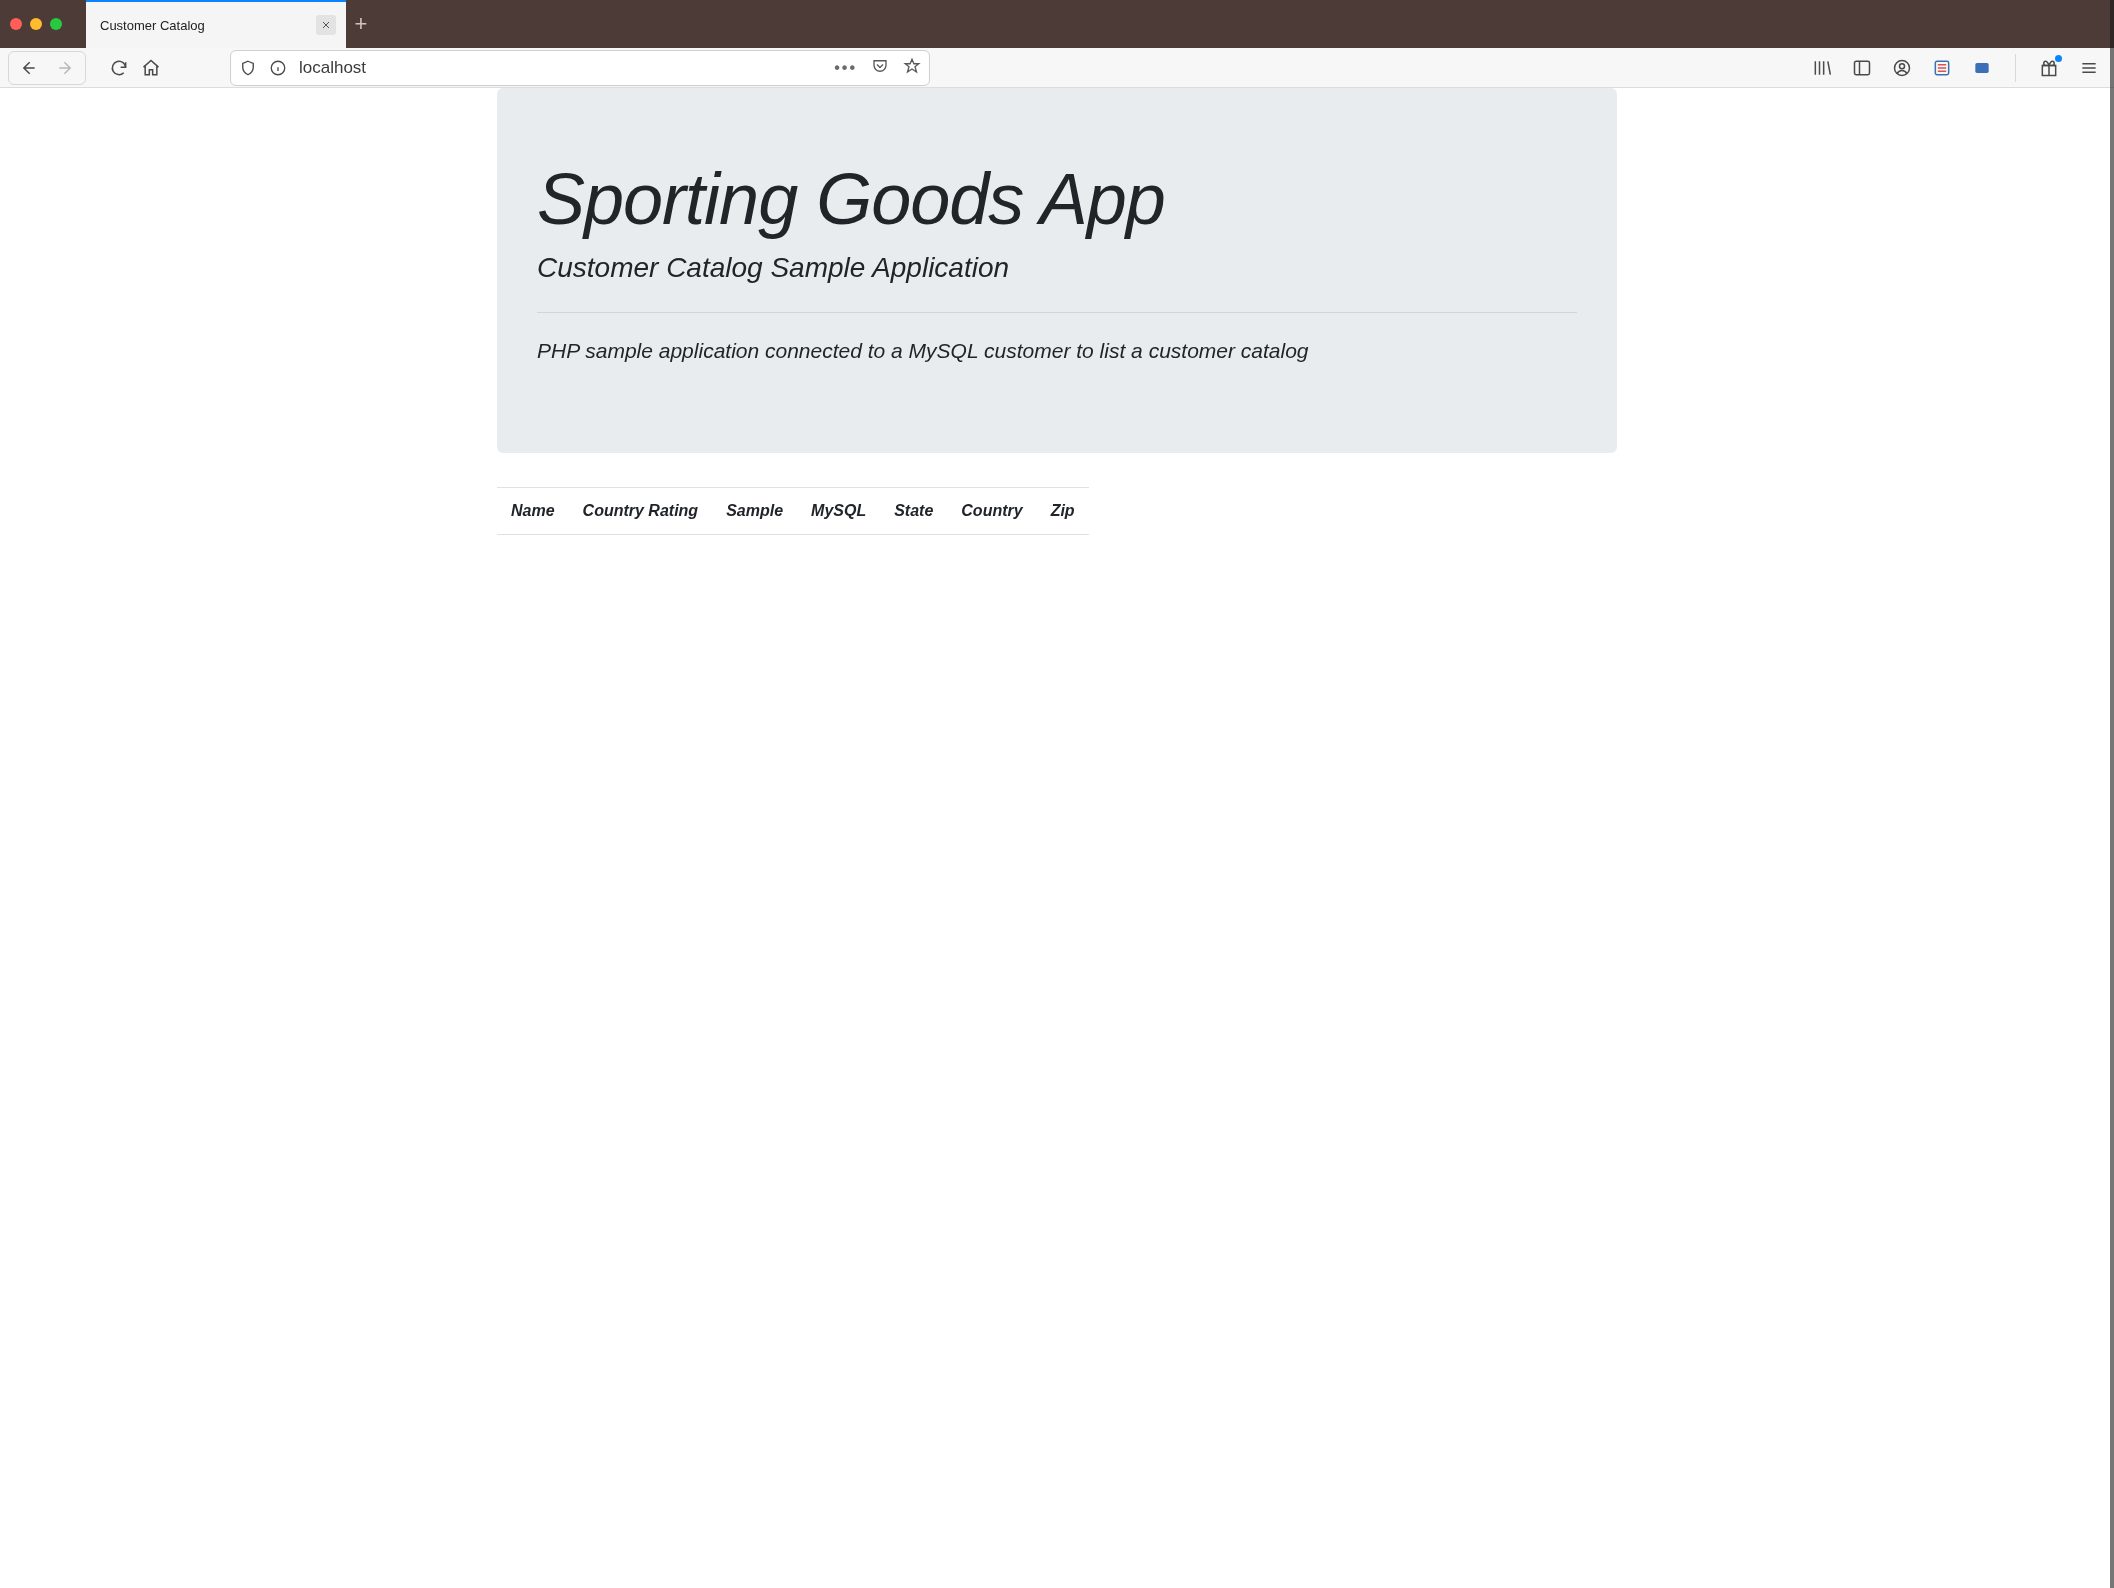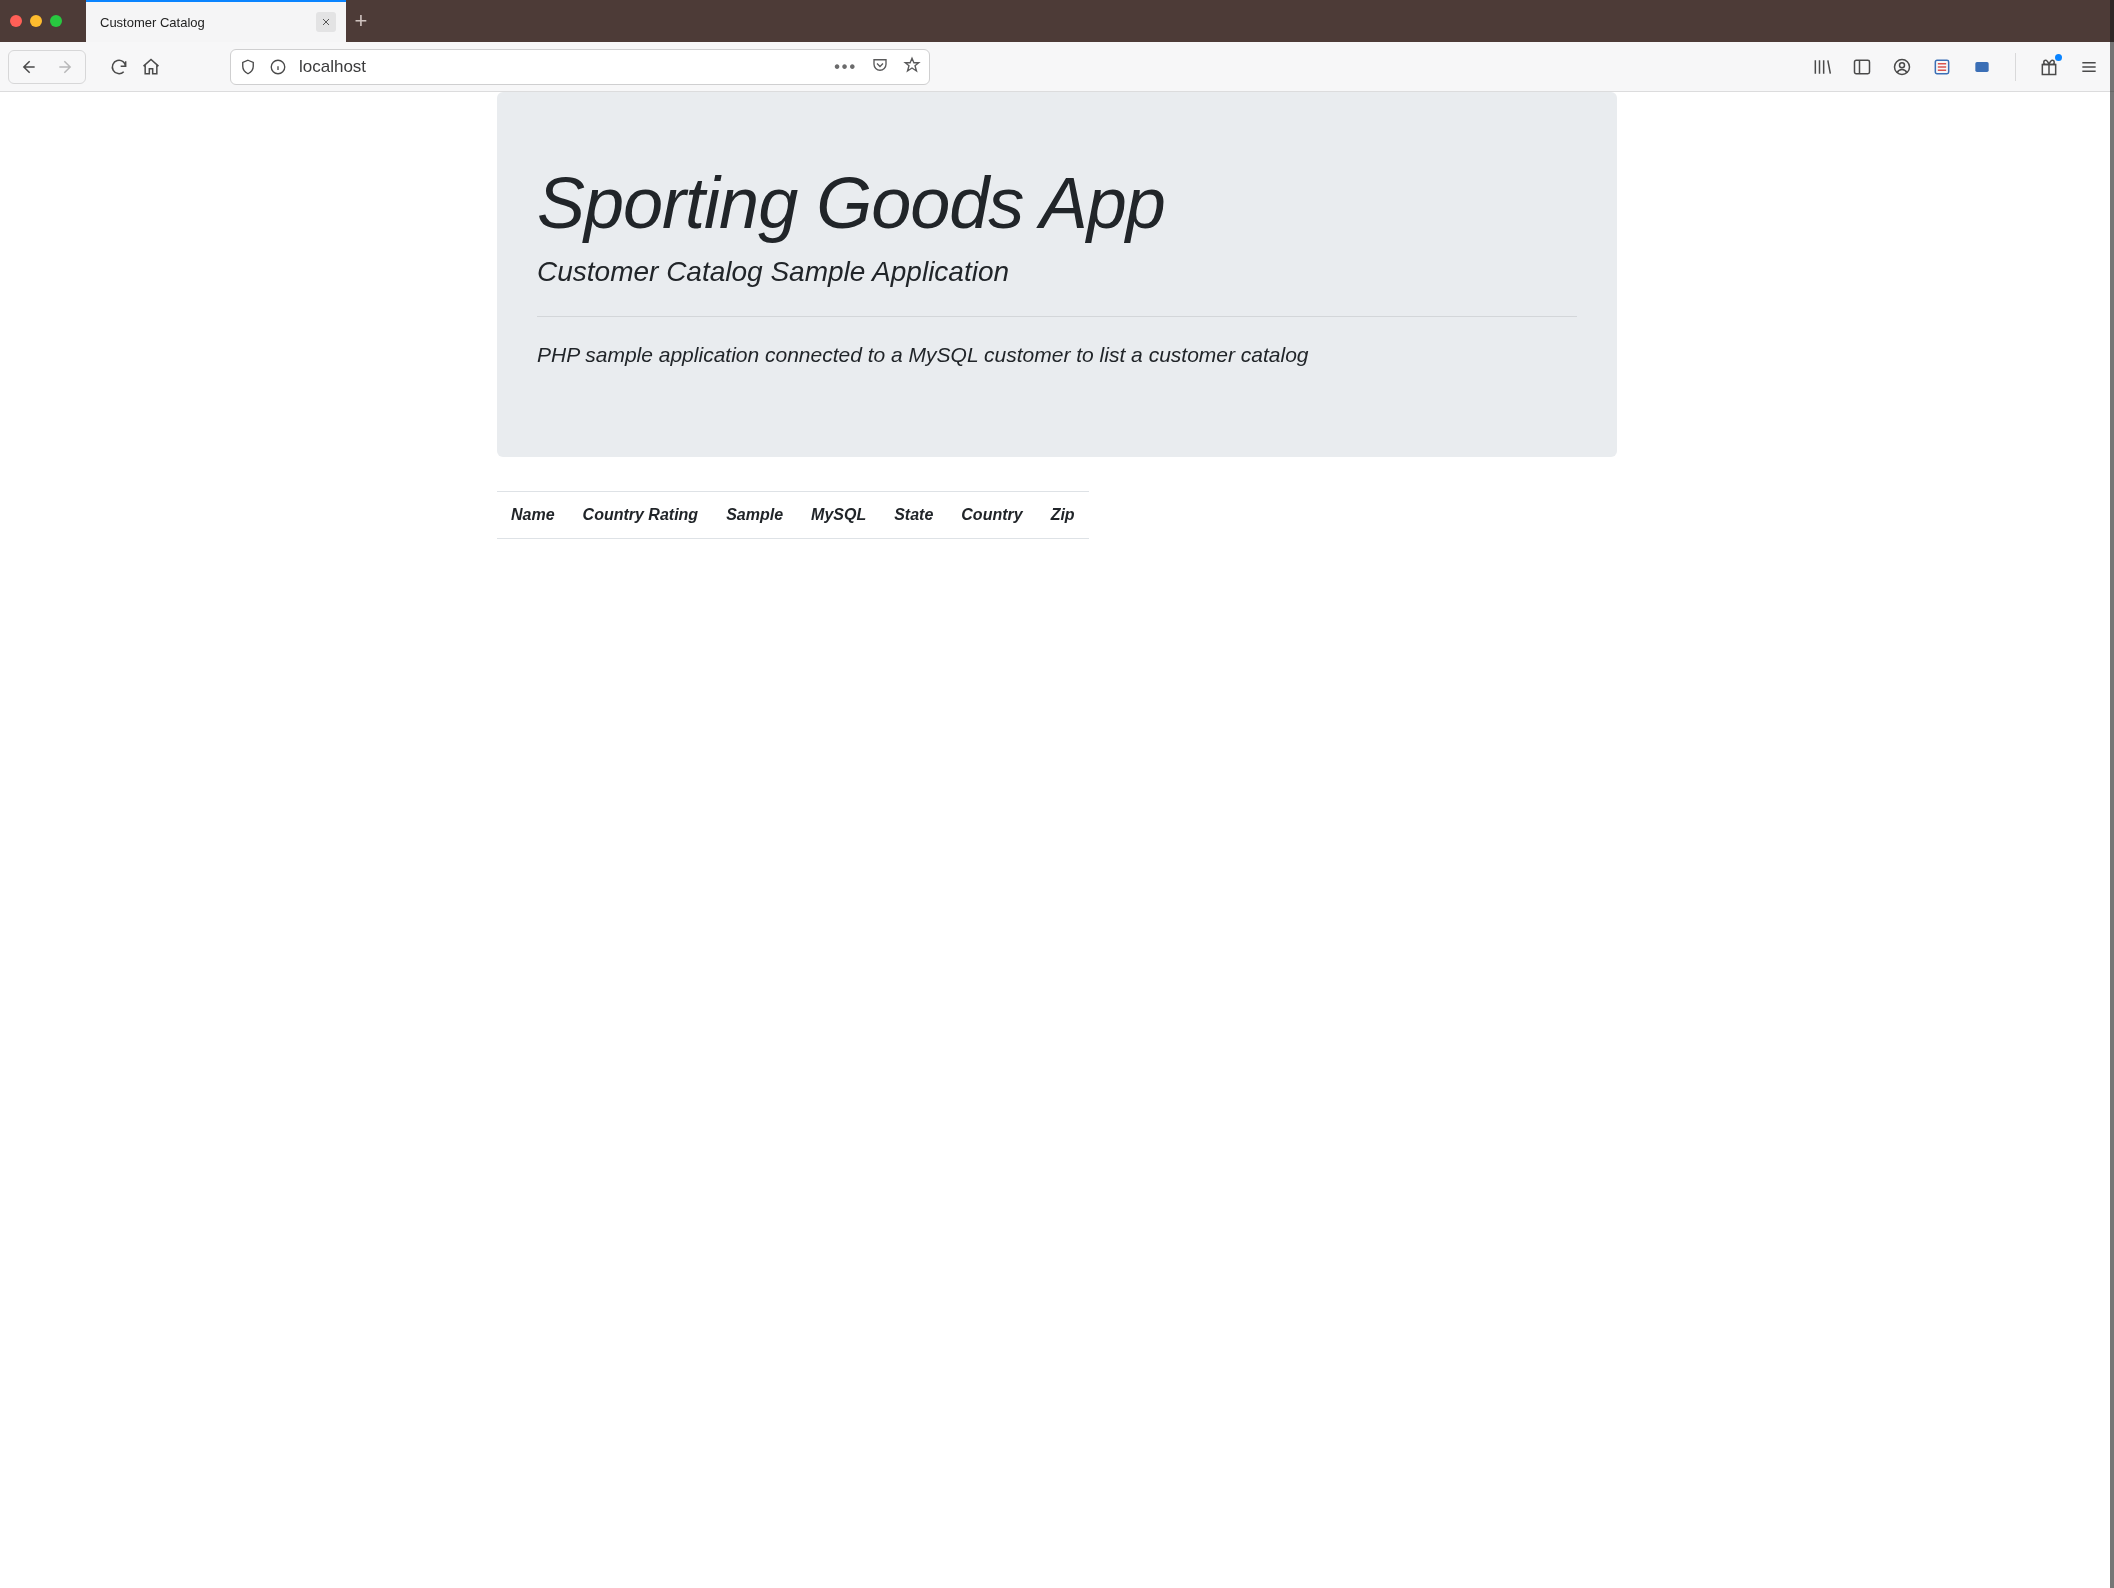--- a/index.html
+++ b/index.html
@@ -1,21 +1,21 @@
 <!DOCTYPE html>
 <html><head>
 <meta charset="utf-8">
 <style>
   * { box-sizing: border-box; margin: 0; padding: 0; }
   html, body { width: 100%; height: 100%; font-family: -apple-system, Helvetica, Arial, sans-serif; background:#fff; }
   body { overflow:hidden; }
 
   
   .titlebar {
-    height: 42px;
+    height: 48px;
     background: #4d3b37;
     display: flex;
     align-items: stretch;
     padding-left: 10px;
     position: relative;
   }
   .traffic-lights {
     display: flex;
     align-items: center;
     gap: 8px;
@@ -43,21 +43,21 @@
     display:flex;align-items:center;justify-content:center;
     font-size:14px;color:#555;line-height:1;
   }
   .new-tab {
     display:flex;align-items:center;justify-content:center;
     width:30px;color:#cfc3bf;font-size:22px;font-weight:300;
   }
 
   
   .toolbar {
-    height:50px;
+    height:40px;
     background:#f7f7f8;
     border-bottom:1px solid #dcdcdd;
     display:flex;
     align-items:center;
     padding:0 8px;
     gap:6px;
   }
   .nav-group {
     display:flex; align-items:center;
     border:1px solid #d7d7d8; border-radius:6px;

